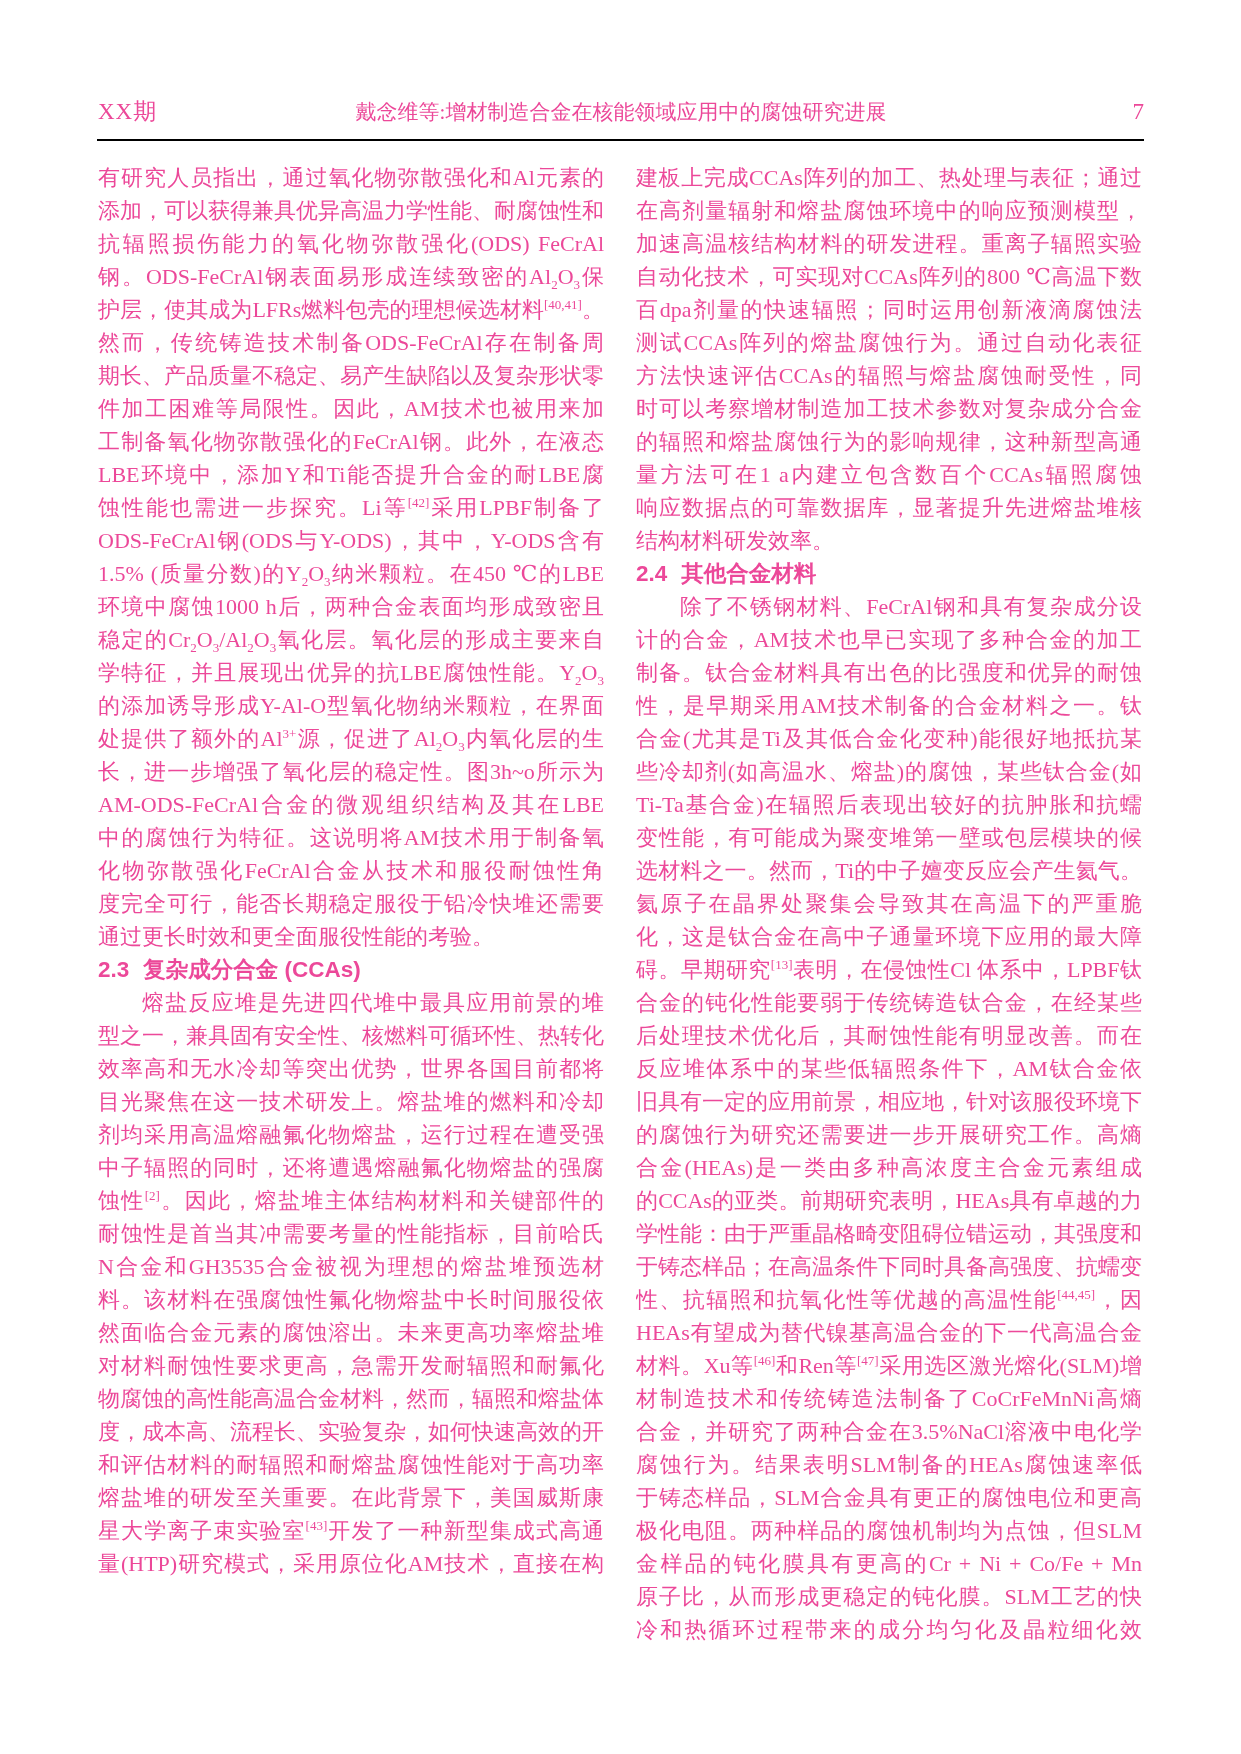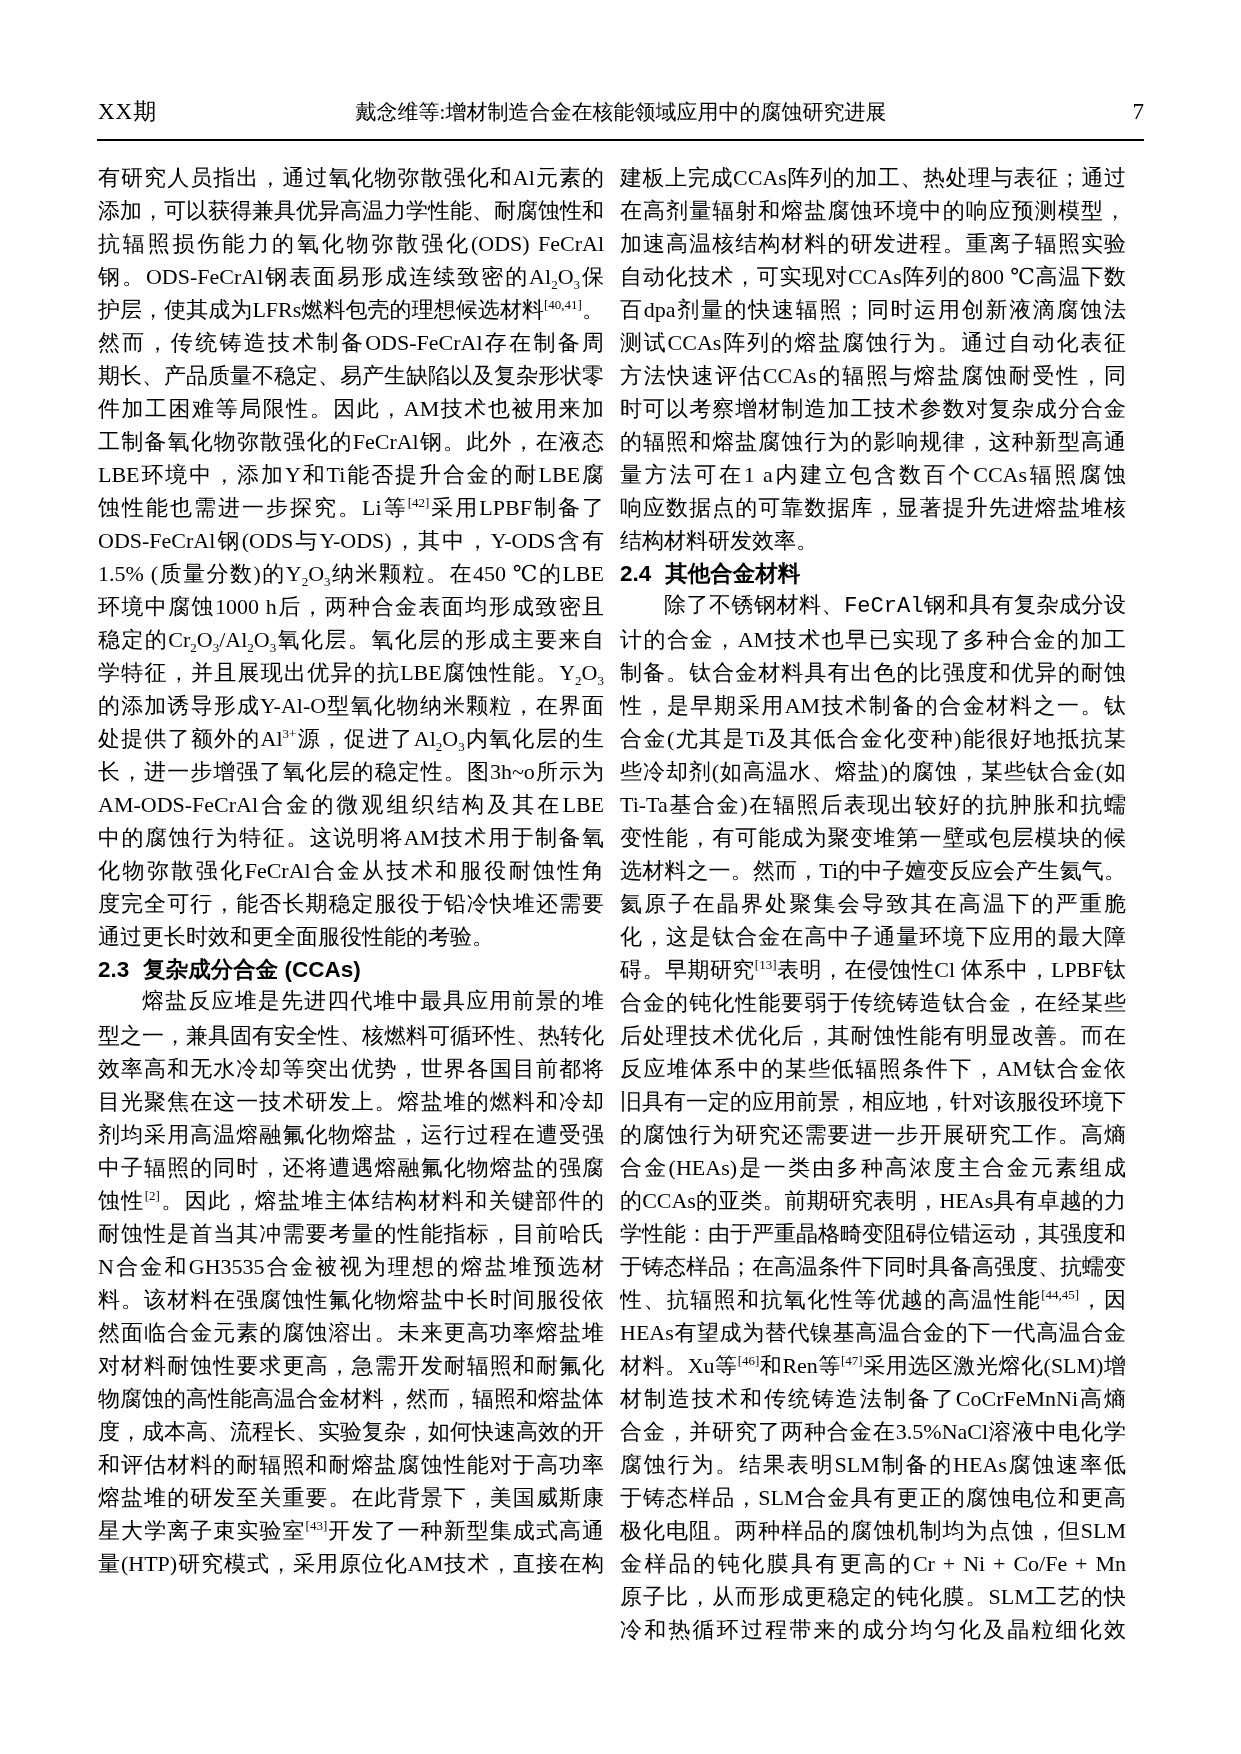--- a/index.html
+++ b/index.html
@@ -2,21 +2,21 @@
 <html><head>
 <meta charset="utf-8">
 <style>
   html, body { margin: 0; padding: 0; background: #e8e8e8; }
   .page {
     position: relative;
     width: 1241px;
     height: 1754px;
     margin: 0 auto;
     background: #ffffff;
-    color: #000000;
+    color: #ec4899;
     font-family: "Liberation Serif", "DejaVu Serif", "DejaVu Sans", serif;
     overflow: hidden;
   }
   .page-header {
     position: absolute;
     top: 96px;
     left: 98px;
     width: 1046px;
     display: flex;
     align-items: baseline;
@@ -29,34 +29,34 @@
     top: 139px;
     left: 97px;
     width: 1047px;
     border-top: 2.5px solid #000000;
   }
   .content {
     position: absolute;
     top: 161px;
     left: 98px;
     display: flex;
-    gap: 16px;
+    gap: 32px;
   }
   .column { width: 506px; }
   .line {
     font-size: 22px;
     line-height: 33px;
     height: 33px;
     overflow: hidden;
     text-align: justify;
     text-align-last: justify;
     white-space: normal;
   }
   .line.end { text-align-last: left; }
-  .line.indent { text-indent: 44px; font-family: Liberation Mono, monospace; }
+  .line.indent { text-indent: 44px; }
   .line sup, .line sub {
     font-size: 13px;
     line-height: 0;
   }
   .heading-line {
     font-size: 22.5px;
     line-height: 33px;
     height: 33px;
     font-weight: 700;
     font-family: "Liberation Sans", "DejaVu Sans", sans-serif;

